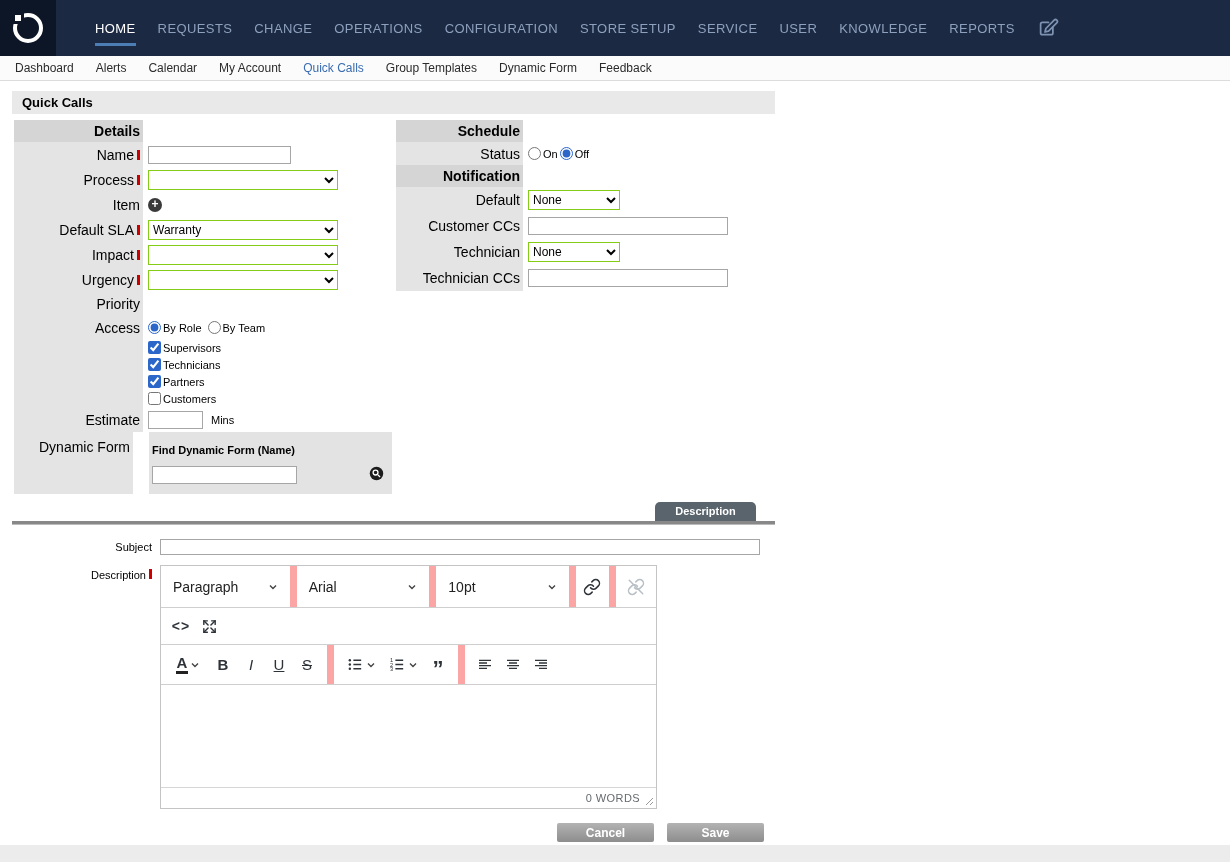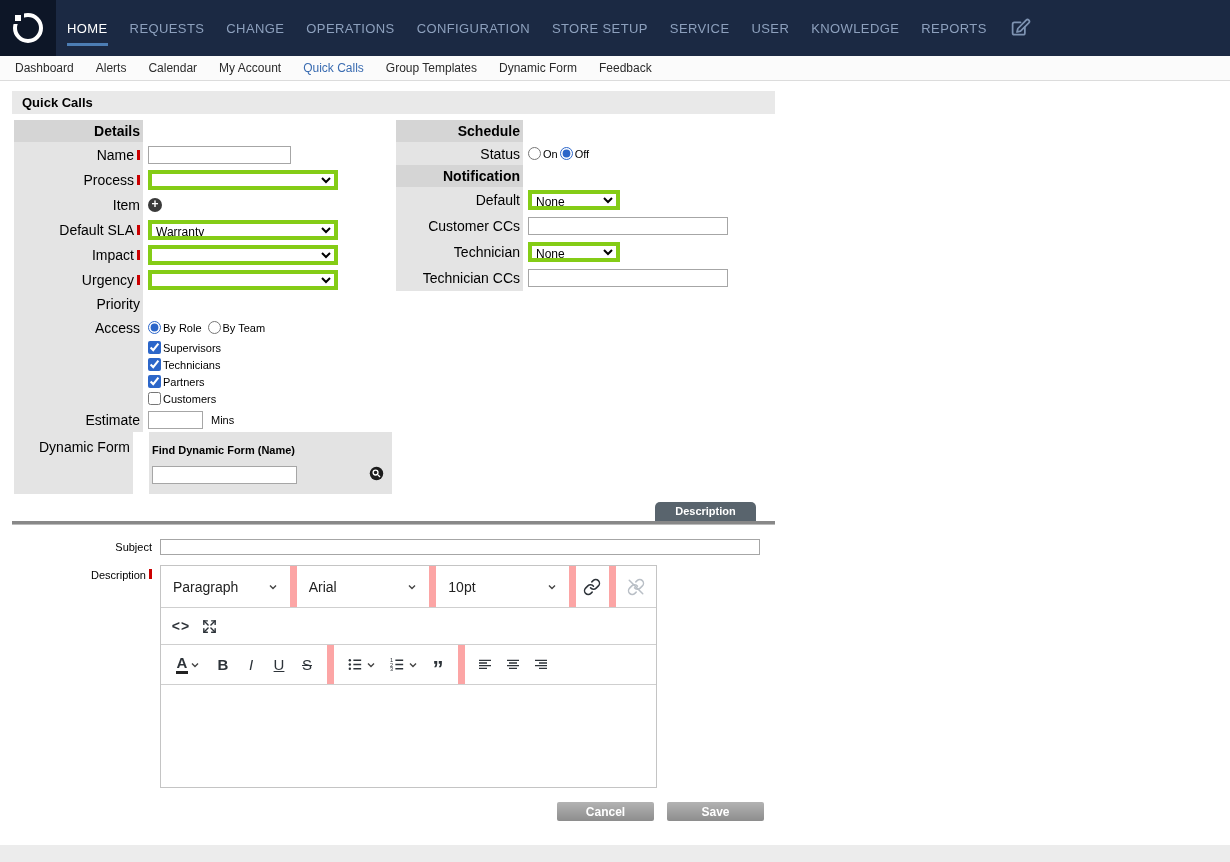--- a/index.html
+++ b/index.html
@@ -2,21 +2,21 @@
 <html><head>
 <meta charset="utf-8">
 <style>
   *{margin:0;padding:0;box-sizing:border-box}
   html,body{width:1230px;height:862px}
   body{font-family:"Liberation Sans",sans-serif;background:#fff;position:relative;overflow:hidden}
 
   
   .topnav{height:56px;background:#1b2943;display:flex;align-items:stretch}
   .logo{width:56px;height:56px;background:#0d1627;display:flex;align-items:center;justify-content:center;cursor:pointer}
-  .nav-items{display:flex;align-items:center;}
+  .nav-items{display:flex;align-items:center;padding-left:28px}
   .nav-item{position:relative;color:#8da0bd;font-size:13px;letter-spacing:.4px;padding:0 11px;height:56px;display:flex;align-items:center;text-decoration:none;cursor:pointer;white-space:nowrap}
   .nav-item.active{color:#fff}
   .nav-item.active::after{content:"";position:absolute;left:11px;right:11px;bottom:10px;height:3px;background:#4c7db4}
   .nav-edit{margin-left:12px;display:flex;align-items:center;cursor:pointer}
 
   
   .subnav{height:25px;background:#fbfbfb;border-bottom:1px solid #dcdcdc;display:flex;align-items:center;padding-left:4px}
   .subnav-item{font-size:12px;color:#2b2b2b;padding:0 11px;text-decoration:none;cursor:pointer;white-space:nowrap}
   .subnav-item.active{color:#3a6cb1}
 
@@ -33,21 +33,21 @@
   .frow.cbrow{min-height:17px}
   .flabel{width:129px;align-self:stretch;background:#e4e4e4;display:flex;align-items:center;justify-content:flex-end;padding-right:3px;font-size:14px;color:#000}
   .col-right .flabel{width:127px}
   .fheader{background:#d5d5d5;font-weight:bold}
   .fctl{display:flex;align-items:center;padding-left:5px;flex:1}
 
   .req{display:inline-block;width:3px;height:10px;background:#cc0000;margin-left:3px}
 
   .txt{border:1px solid #a6a6a6;height:18px;font-size:11px;padding:0 3px;background:#fff;font-family:inherit}
   .name-input{width:143px}
-  .sel{border:4px solid #84cc16;height:20px;font-size:12px;background:#fff;font-family:inherit}
+  .sel{border:1px solid #84cc16;height:20px;font-size:12px;background:#fff;font-family:inherit}
   .w190{width:190px}
   .w92{width:92px}
   .ccs-input{width:200px}
   .est-input{width:55px}
   .unit{font-size:11px;margin-left:8px}
 
   input[type=checkbox],input[type=radio]{accent-color:#2c66c9;width:13px;height:13px;margin:0 2px 0 0}
   .opt{display:flex;align-items:center;font-size:11px;margin-right:6px;cursor:pointer}
 
   .plus-ic{display:inline-block;width:14px;height:14px;border-radius:50%;background:#3a3a3a;color:#fff;font-size:12px;font-weight:bold;line-height:13px;text-align:center;cursor:pointer}
@@ -503,20 +503,28 @@
               <button class="tbtn">
                 <svg width="16" height="16" viewBox="0 0 24 24" fill="none" stroke="#2d3339" stroke-width="2">
                     <path d="M3 5h18M9 9h12M3 13h18M9 17h12"></path>
                   </svg>
               </button>
             </div>
           </div>
 
           <div class="ebody"></div>
 
+          <div class="estatus">
+            <span class="wc">0 WORDS</span>
+            <span class="resize">
+              <svg width="9" height="9" viewBox="0 0 9 9" stroke="#9a9a9a" stroke-width="1">
+                  <path d="M8 1L1 8M8 5L5 8"></path>
+                </svg>
+            </span>
+          </div>
         </div>
       </div>
     </div>
 
     <div class="btn-row">
       <button class="btn">Cancel</button>
       <button class="btn">Save</button>
     </div>
   </main>
 

